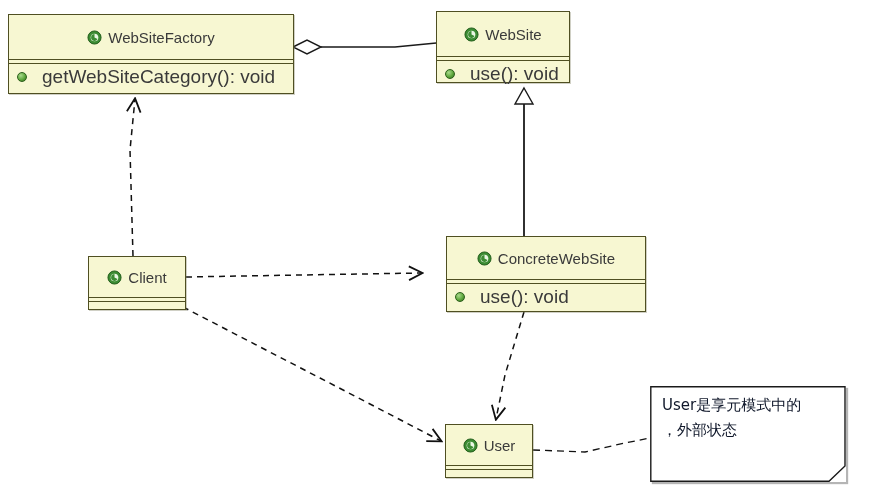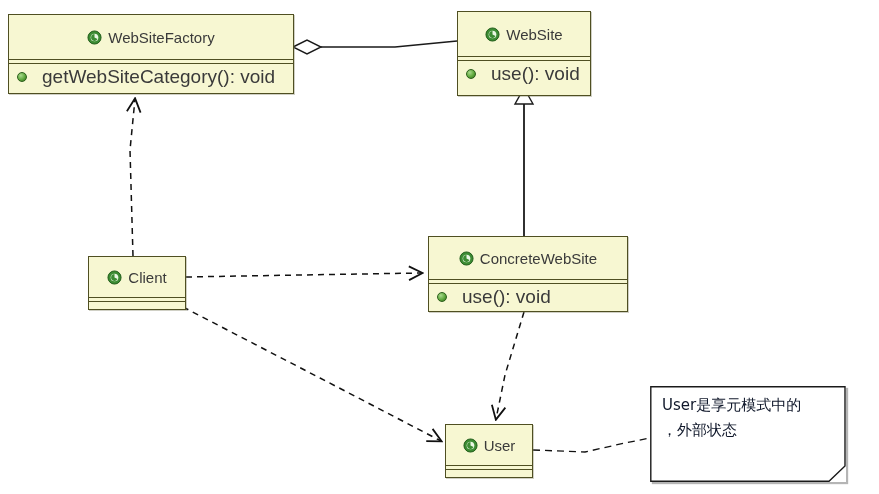--- a/index.html
+++ b/index.html
@@ -140,41 +140,41 @@
     </div>
     <div class="compartment-sep"></div>
     <div class="uml-members">
       <div class="uml-member">
         <span class="ic-member"></span>
         <span>getWebSiteCategory(): void</span>
       </div>
     </div>
   </div>
 
-  <div class="uml-class" style="left:457px;top:11px;width:134px;height:85px;">
+  <div class="uml-class" style="left:436px;top:11px;width:134px;height:72px;">
     <div class="uml-name" style="height:44px;">
       <span class="ic-class">
         <svg viewBox="0 0 16 16" width="15" height="15" xmlns="http://www.w3.org/2000/svg">
           <circle cx="8" cy="8" r="7" fill="#3c8c33" stroke="#1e5a18" stroke-width="1"></circle>
           <circle cx="8" cy="8" r="4.1" fill="#eaf7e4"></circle>
           <path d="M8 4.4 A3.6 3.6 0 1 0 11.2 9.6 L8 8 Z" fill="#3c8c33"></path>
         </svg>
       </span>
       <span>WebSite</span>
     </div>
     <div class="compartment-sep"></div>
     <div class="uml-members">
       <div class="uml-member">
         <span class="ic-member"></span>
         <span>use(): void</span>
       </div>
     </div>
   </div>
 
-  <div class="uml-class" style="left:428px;top:236px;width:200px;height:76px;">
+  <div class="uml-class" style="left:446px;top:236px;width:200px;height:76px;">
     <div class="uml-name" style="height:42px;">
       <span class="ic-class">
         <svg viewBox="0 0 16 16" width="15" height="15" xmlns="http://www.w3.org/2000/svg">
           <circle cx="8" cy="8" r="7" fill="#3c8c33" stroke="#1e5a18" stroke-width="1"></circle>
           <circle cx="8" cy="8" r="4.1" fill="#eaf7e4"></circle>
           <path d="M8 4.4 A3.6 3.6 0 1 0 11.2 9.6 L8 8 Z" fill="#3c8c33"></path>
         </svg>
       </span>
       <span>ConcreteWebSite</span>
     </div>

